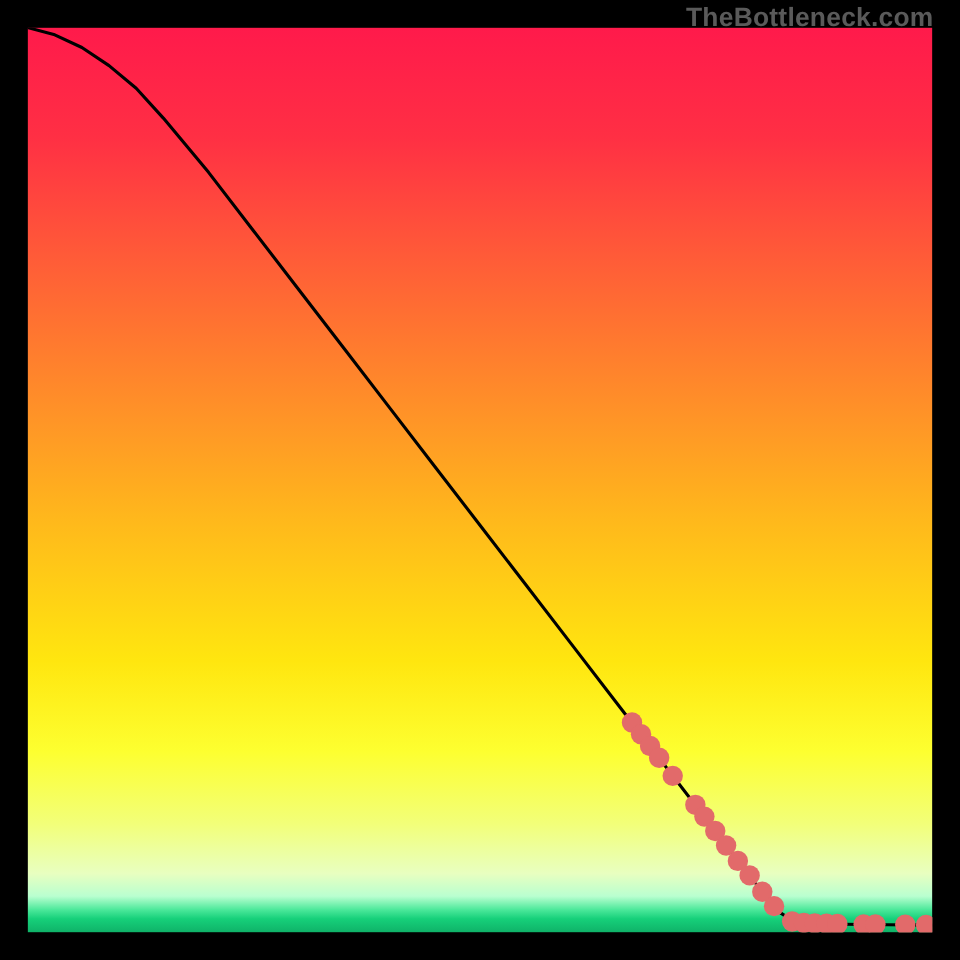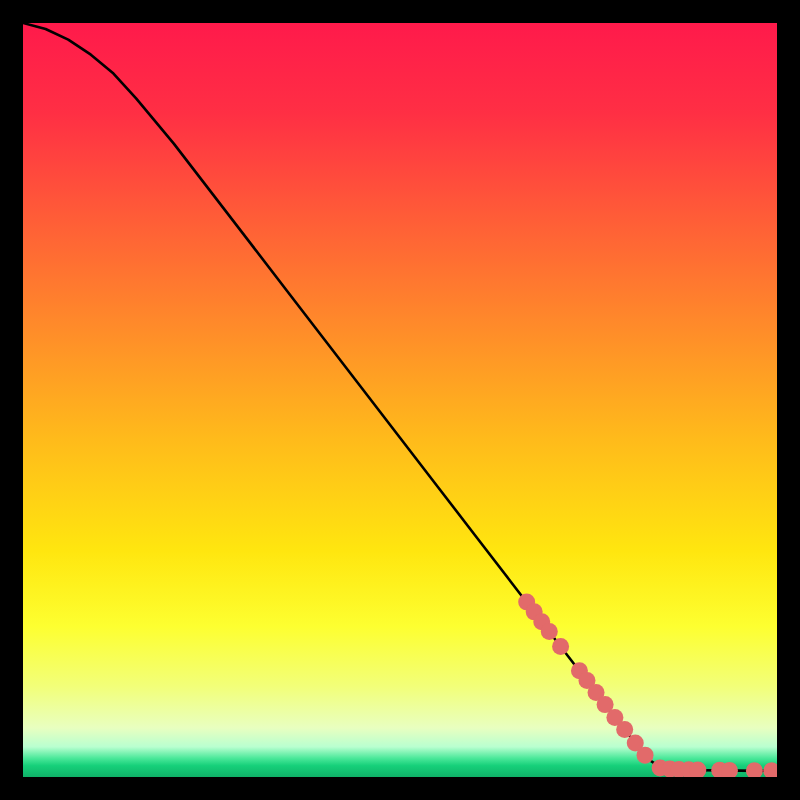--- a/index.html
+++ b/index.html
@@ -33,20 +33,21 @@
     font-weight: 600;
     letter-spacing: 0.2px;
     user-select: none;
   }
   svg { display: block; }
 </style>
 </head>
 <body>
 
 <div class="frame">
+  <div class="watermark">TheBottleneck.com</div>
   <div class="plot">
     <svg id="svg" viewBox="0 0 754 754" width="754" height="754">
       <defs>
         <linearGradient id="bg-grad" x1="0" y1="0" x2="0" y2="1">
             <stop offset="0%" stop-color="#ff1a4b"></stop>
             <stop offset="12%" stop-color="#ff2f44"></stop>
             <stop offset="25%" stop-color="#ff5a38"></stop>
             <stop offset="40%" stop-color="#ff8a2a"></stop>
             <stop offset="55.00000000000001%" stop-color="#ffba1b"></stop>
             <stop offset="70%" stop-color="#ffe60f"></stop>

